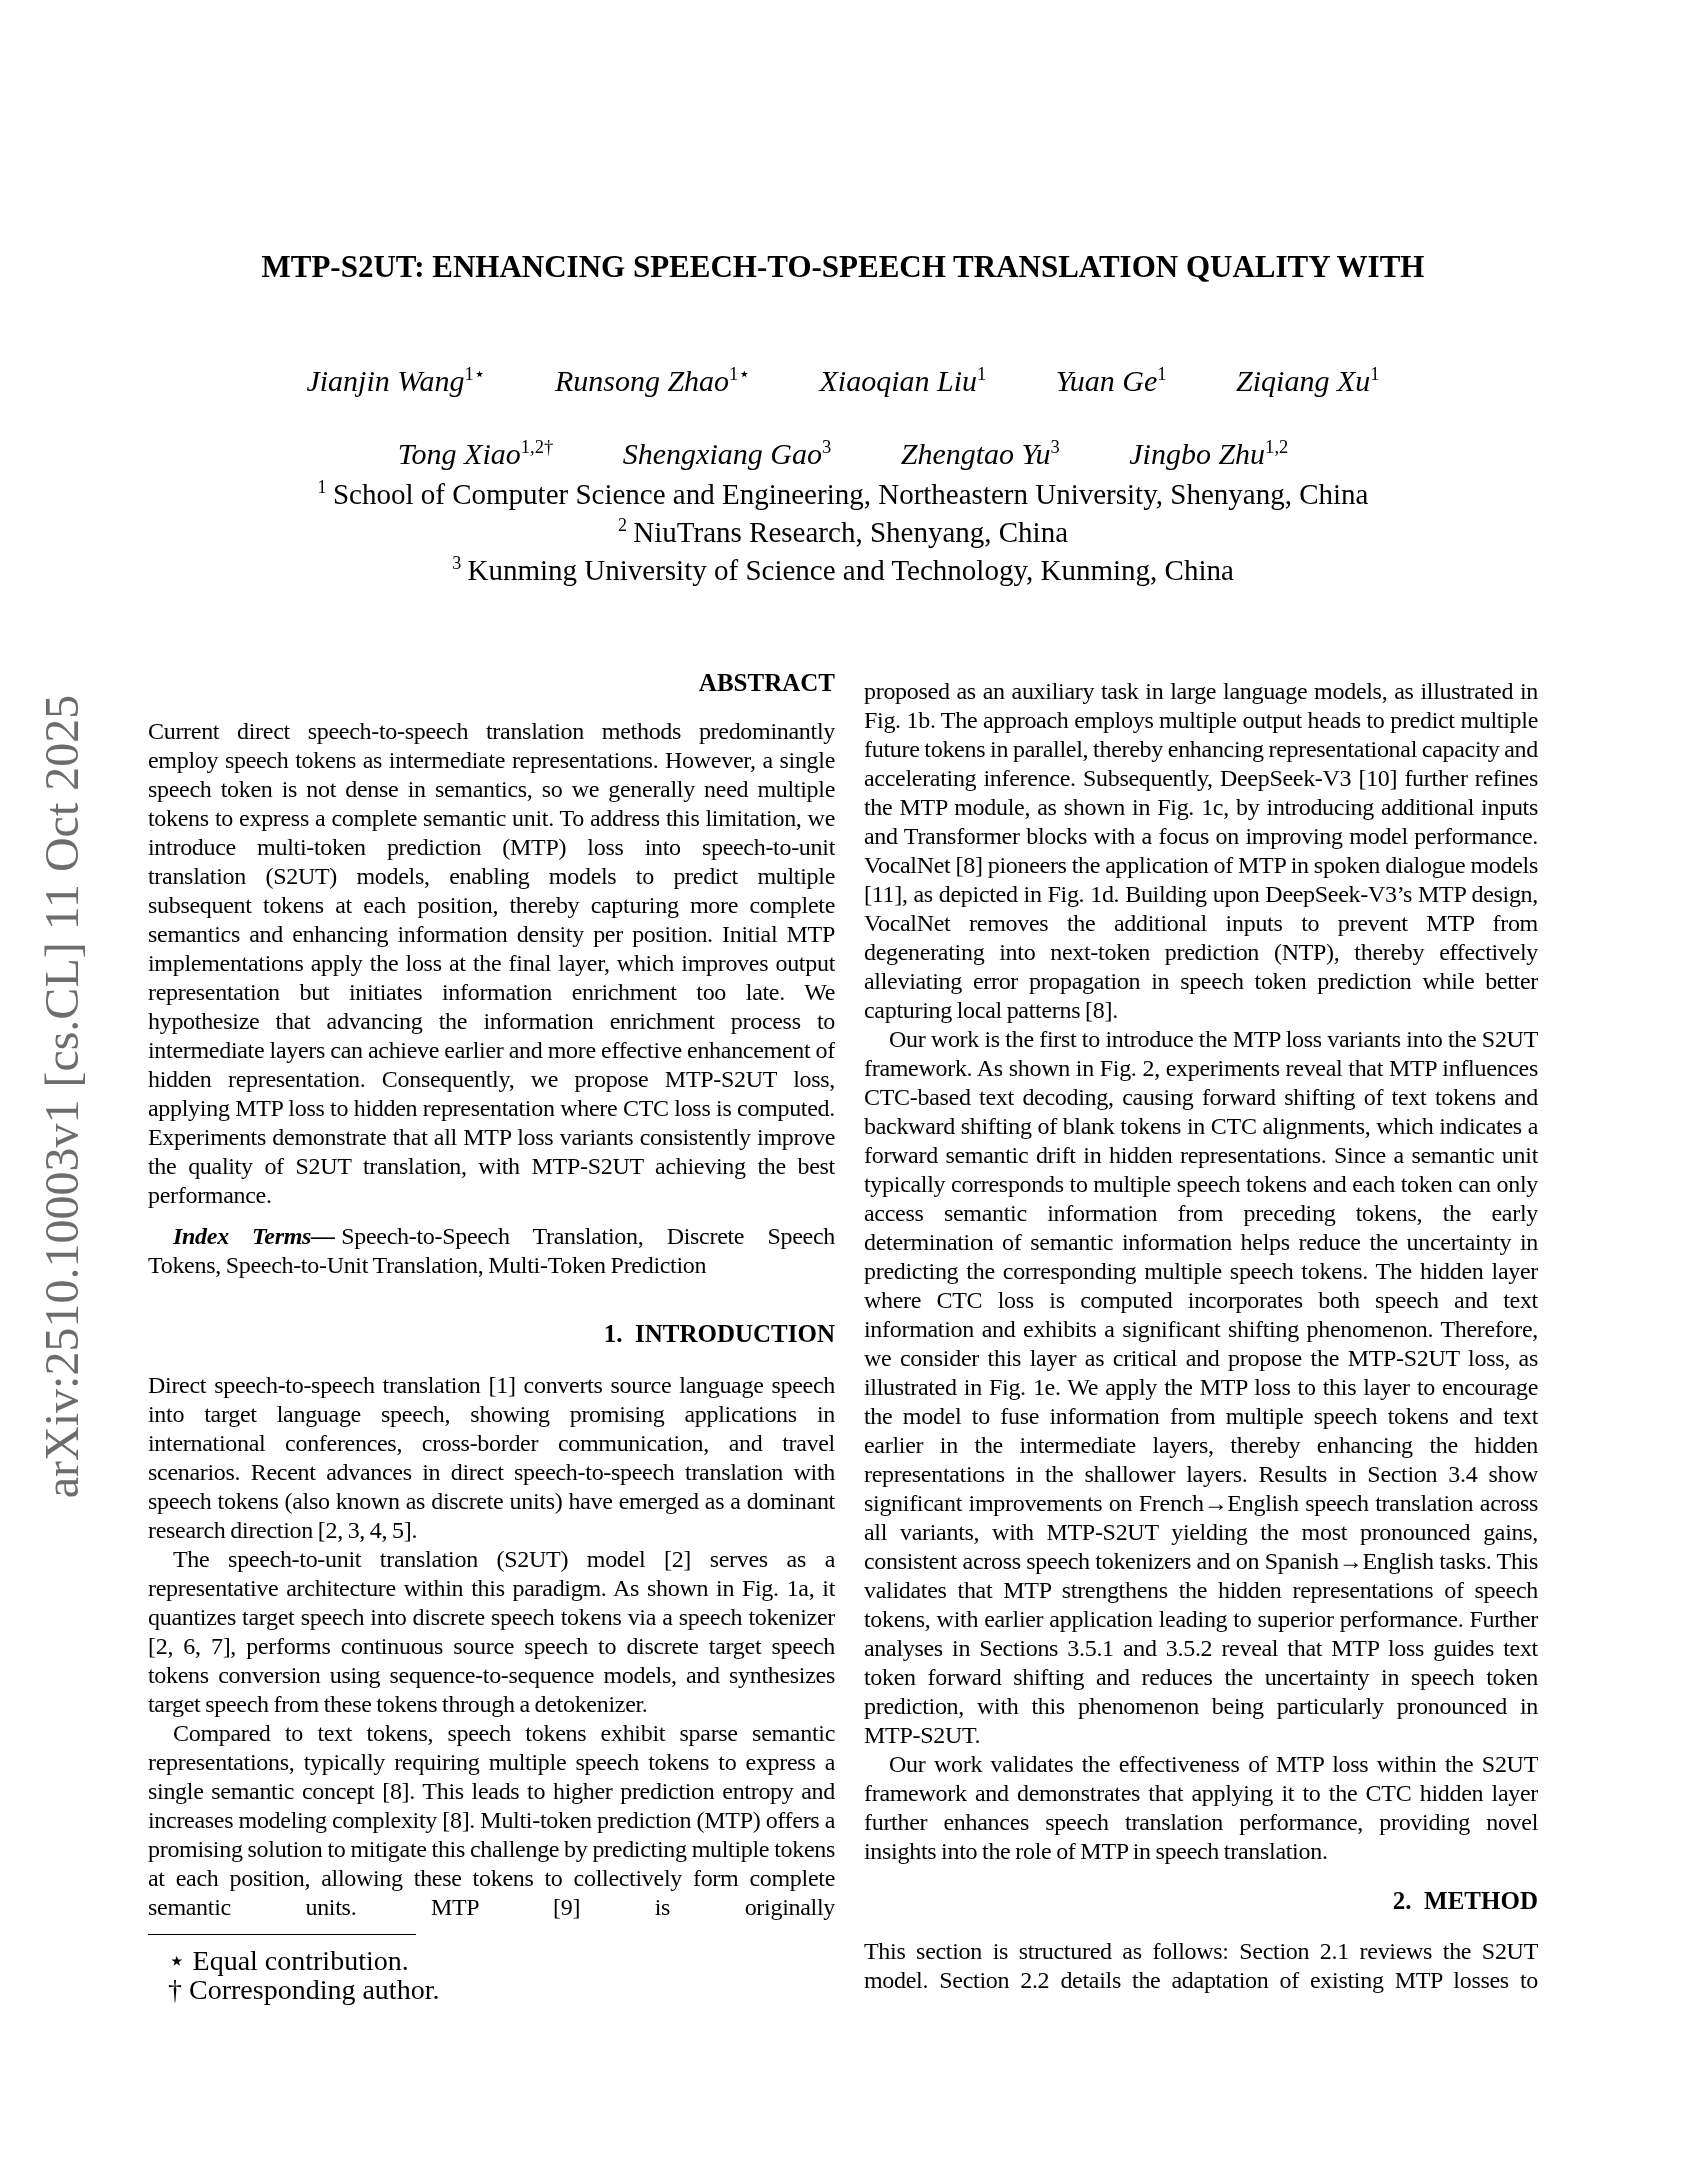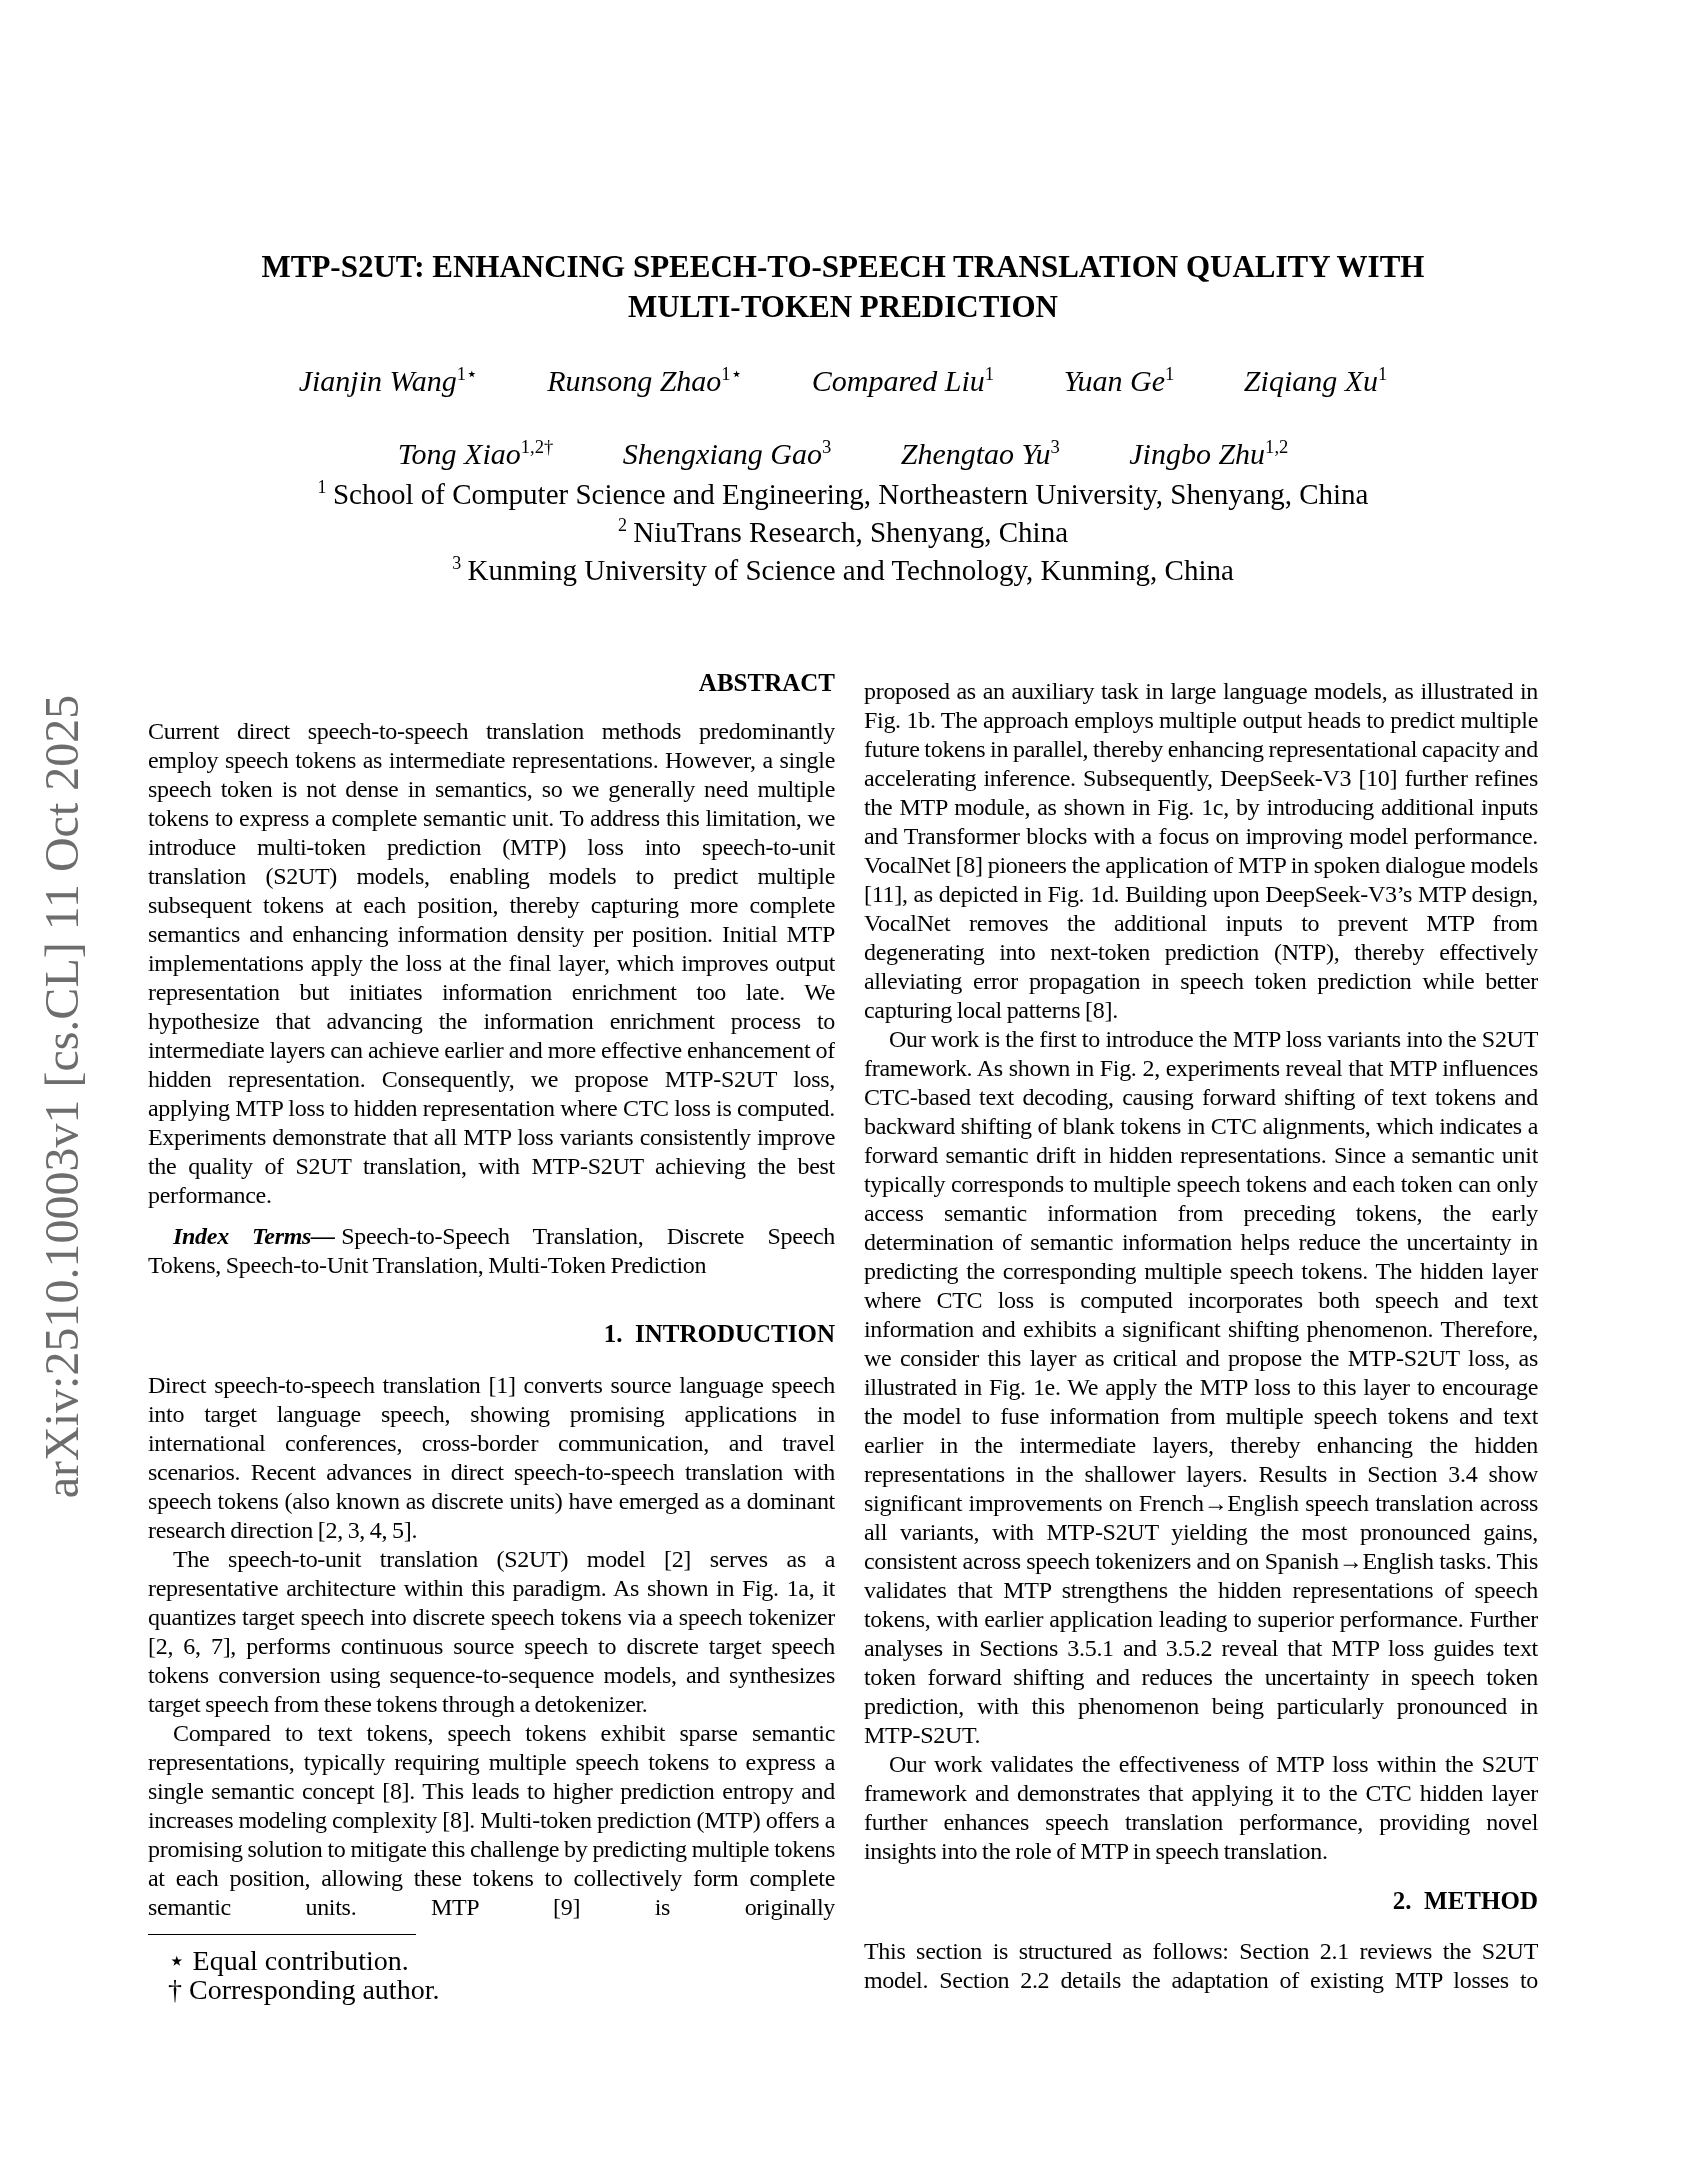--- a/index.html
+++ b/index.html
@@ -72,27 +72,26 @@
 </style>
 </head>
 <body>
 
 <div class="page">
 
   <div class="watermark">arXiv:2510.10003v1  [cs.CL]  11 Oct 2025</div>
 
   <div class="title">
     <div>MTP-S2UT: ENHANCING SPEECH-TO-SPEECH TRANSLATION QUALITY WITH</div>
-    <div>MULTI-TOKEN PREDICTION</div>
   </div>
 
   <div class="authors-row row1">
     <span class="author"><span>Jianjin Wang</span><sup>1⋆</sup></span>
     <span class="author"><span>Runsong Zhao</span><sup>1⋆</sup></span>
-    <span class="author"><span>Compared Liu</span><sup>1</sup></span>
+    <span class="author"><span>Xiaoqian Liu</span><sup>1</sup></span>
     <span class="author"><span>Yuan Ge</span><sup>1</sup></span>
     <span class="author"><span>Ziqiang Xu</span><sup>1</sup></span>
   </div>
 
   <div class="authors-row row2">
     <span class="author"><span>Tong Xiao</span><sup>1,2†</sup></span>
     <span class="author"><span>Shengxiang Gao</span><sup>3</sup></span>
     <span class="author"><span>Zhengtao Yu</span><sup>3</sup></span>
     <span class="author"><span>Jingbo Zhu</span><sup>1,2</sup></span>
   </div>

